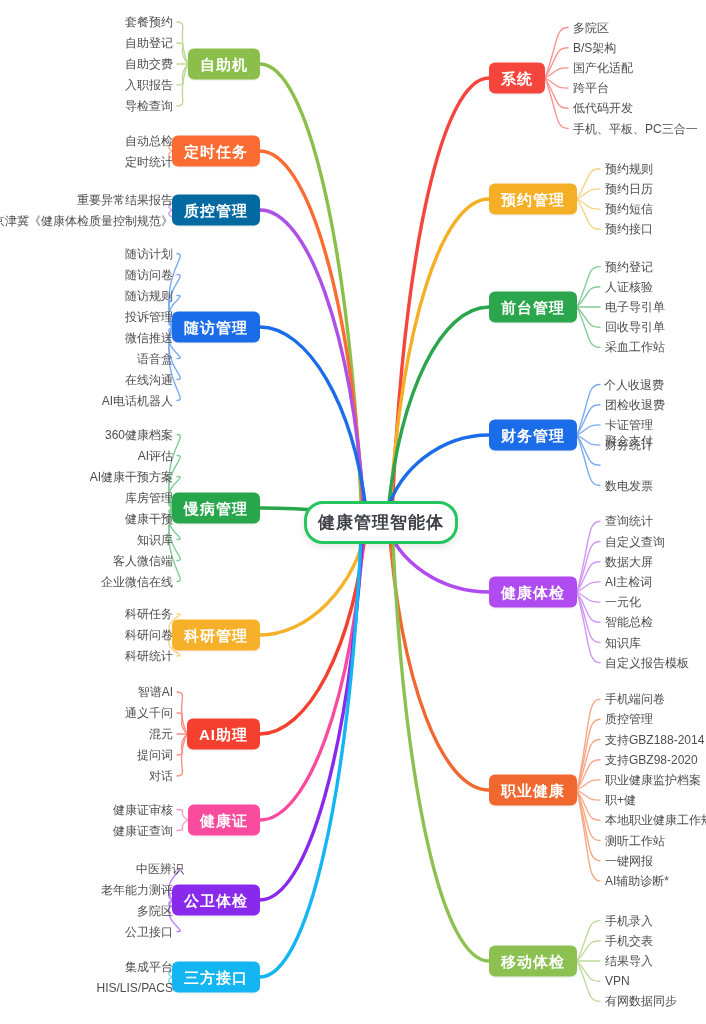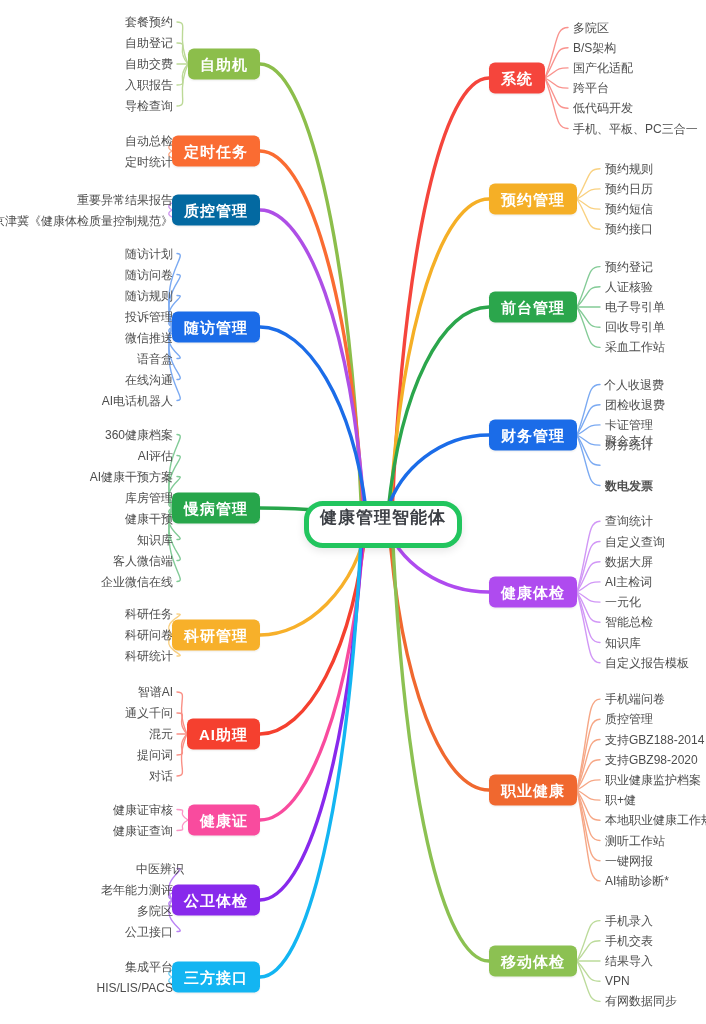--- a/index.html
+++ b/index.html
@@ -14,23 +14,23 @@
   }
   .leaf.left{text-align:right;}
   .bnode{
     position:absolute;transform:translateY(-50%);
     color:#ffffff;font-weight:bold;font-size:15px;line-height:1;
     padding:8px 12px;border-radius:6px;white-space:nowrap;letter-spacing:1px;
     z-index:2;box-shadow:0 1px 2px rgba(0,0,0,0.06);
   }
   .center-pill{
     position:absolute;left:304px;top:501px;width:148px;height:37px;z-index:3;
-    background:#ffffff;border:5px solid #22c55e;border-radius:19px;
+    background:#ffffff;border:3px solid #22c55e;border-radius:19px;
     box-shadow:0 3px 9px rgba(0,0,0,0.10);
-    display:flex;align-items:flex-start;justify-content:center;
+    display:flex;align-items:center;justify-content:center;
   }
   .center-pill span{
     font-size:17px;font-weight:bold;color:#3d4046;letter-spacing:1px;white-space:nowrap;
   }
 </style>
 </head>
 <body>
 
 <div class="canvas">
   <svg id="edge-layer" width="706" height="1024" viewBox="0 0 706 1024">
@@ -206,21 +206,21 @@
       <div class="leaf right" style="top: 286.8px; left: 605px;">人证核验</div>
       <div class="leaf right" style="top: 307px; left: 605px;">电子导引单</div>
       <div class="leaf right" style="top: 327.2px; left: 605px;">回收导引单</div>
       <div class="leaf right" style="top: 347.4px; left: 605px;">采血工作站</div>
       <div class="bnode" style="background: rgb(27, 108, 232); top: 435px; left: 489px;">财务管理</div>
       <div class="leaf right" style="top: 384.5px; left: 604px;">个人收退费</div>
       <div class="leaf right" style="top: 404.7px; left: 605px;">团检收退费</div>
       <div class="leaf right" style="top: 424.9px; left: 605px;">卡证管理</div>
       <div class="leaf right" style="top: 445.1px; left: 605px;">财务统计</div>
       <div class="leaf right" style="top: 441px; left: 605px;">聚合支付</div>
-      <div class="leaf right" style="top: 485.5px; left: 605px; font-weight: bold;">数电发票</div>
+      <div class="leaf right" style="top: 485.5px; left: 605px;">数电发票</div>
       <div class="bnode" style="background: rgb(175, 75, 239); top: 592px; left: 489px;">健康体检</div>
       <div class="leaf right" style="top: 521.3px; left: 605px;">查询统计</div>
       <div class="leaf right" style="top: 541.5px; left: 605px;">自定义查询</div>
       <div class="leaf right" style="top: 561.7px; left: 605px;">数据大屏</div>
       <div class="leaf right" style="top: 581.9px; left: 605px;">AI主检词</div>
       <div class="leaf right" style="top: 602.1px; left: 605px;">一元化</div>
       <div class="leaf right" style="top: 622.3px; left: 605px;">智能总检</div>
       <div class="leaf right" style="top: 642.5px; left: 605px;">知识库</div>
       <div class="leaf right" style="top: 662.7px; left: 605px;">自定义报告模板</div>
       <div class="bnode" style="background: rgb(240, 104, 47); top: 790px; left: 489px;">职业健康</div>

